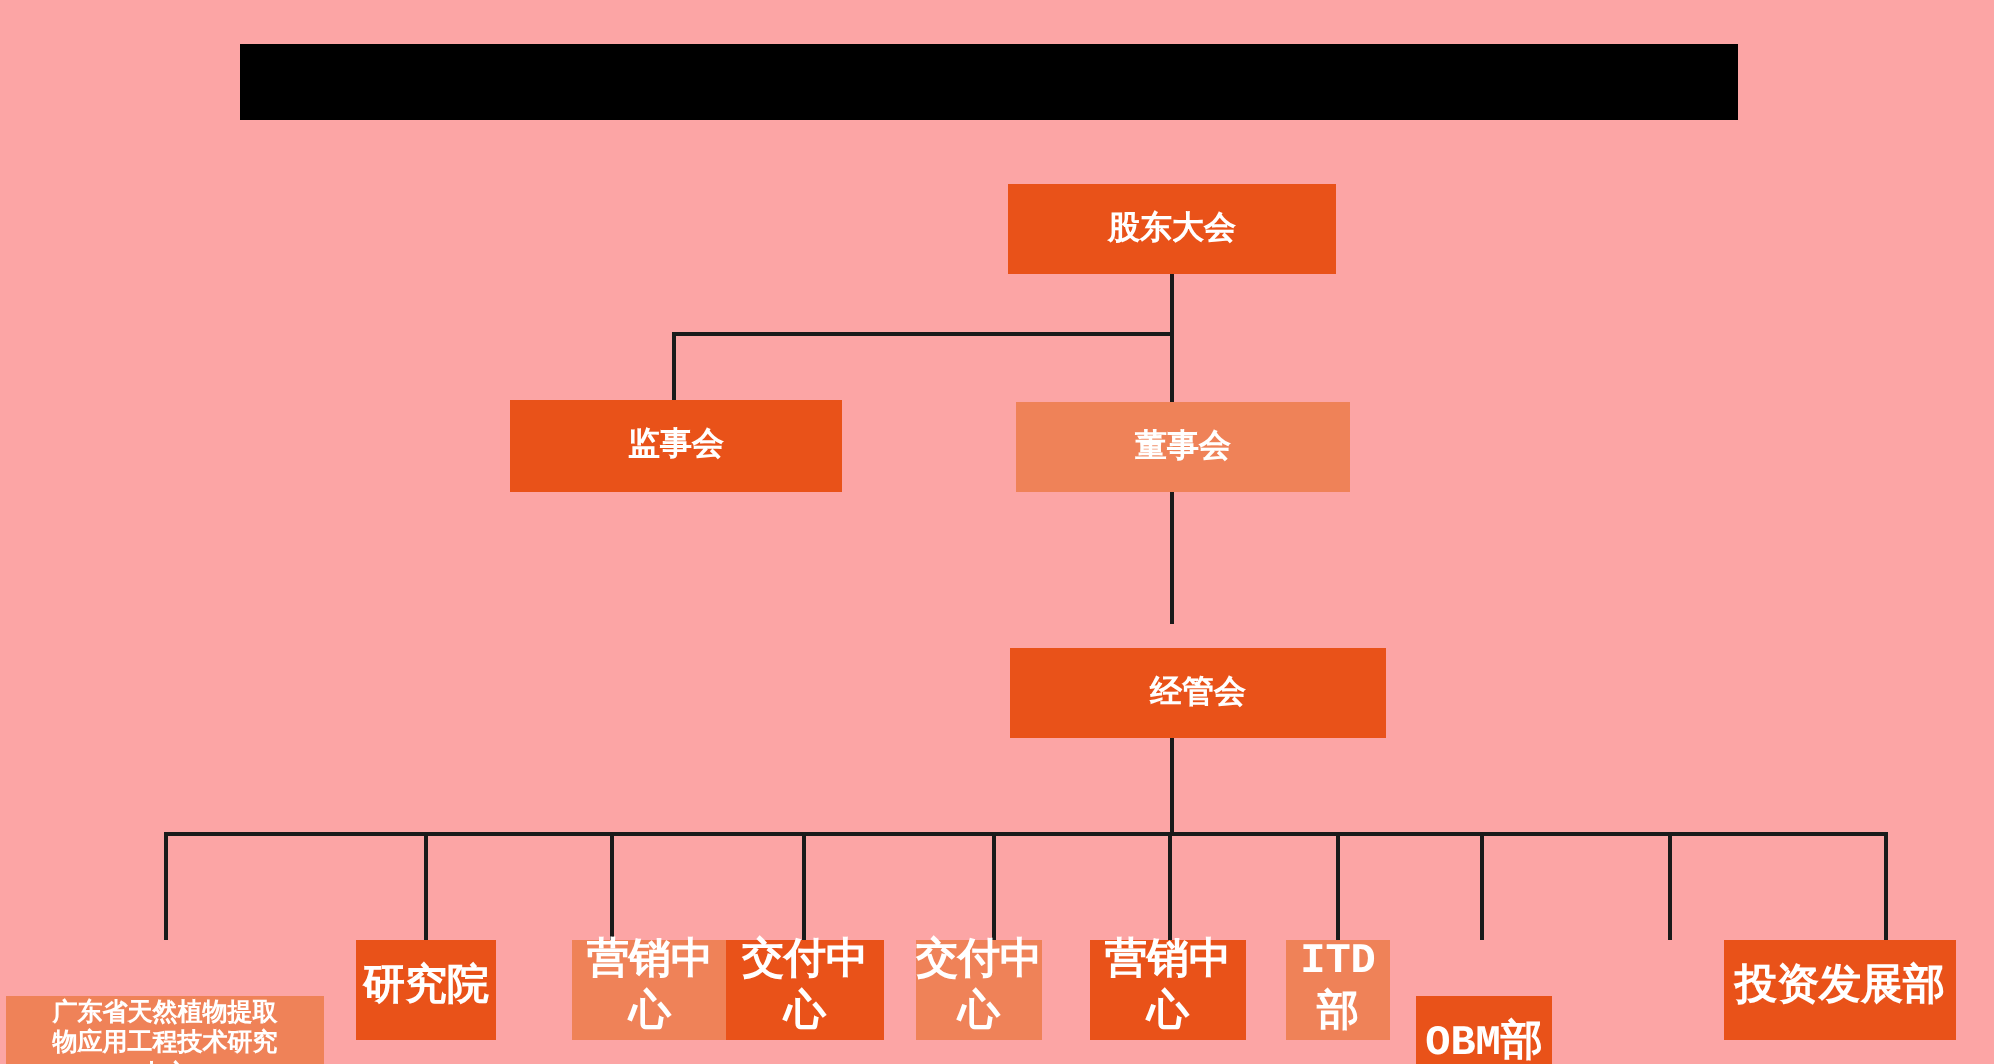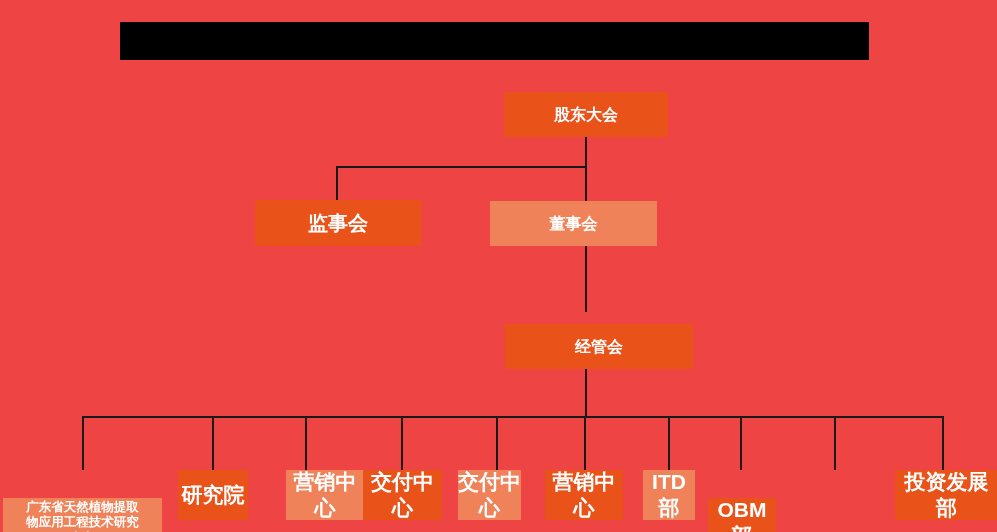--- a/index.html
+++ b/index.html
@@ -3,51 +3,51 @@
 <meta charset="utf-8">
 <style>
   :root{
     --dark:#E95219;
     --light:#EF8258;
     --line:#1a1a1a;
     --redacted:#000000;
   }
   html,body{margin:0;padding:0;background:#ffffff;}
   #stage{
-    position:relative;width:997px;height:532px;background:#ef4444;overflow:hidden;
-    font-family:Liberation Sans, sans-serif;
+    position:relative;width:997px;height:532px;background:#fca5a5;overflow:hidden;
+    font-family:Liberation Mono, monospace;
   }
   .redacted-bar{
     position:absolute;left:120px;top:22px;width:749px;height:38px;
     background:var(--redacted);
   }
   .node{
     position:absolute;display:flex;align-items:center;justify-content:center;
     color:#ffffff;font-weight:bold;text-align:center;box-sizing:border-box;
   }
   .node.dark{background:var(--dark);}
   .node.light{background:var(--light);}
   .node-label{display:block;line-height:1.25;}
   
   #n-shareholders{left:504px;top:92px;width:164px;height:45px;font-size:16px;}
-  #n-supervisory{left:255px;top:200px;width:166px;height:46px;font-size:20px;}
-  #n-board{left:490px;top:201px;width:167px;height:45px;font-size:16px;}
+  #n-supervisory{left:255px;top:200px;width:166px;height:46px;font-size:16px;}
+  #n-board{left:508px;top:201px;width:167px;height:45px;font-size:16px;}
   #n-management{left:505px;top:324px;width:188px;height:45px;font-size:16px;}
   
   .dept{top:470px;height:50px;font-size:21px;}
   #d0{left:3px;width:159px;font-size:12.5px;padding:2px 20px;margin-top:28px;}
   #d1{left:178px;width:70px;}
   #d2{left:267px;width:78px;margin-left:19px;}
   #d3{left:363px;width:79px;}
   #d4{left:458px;width:63px;}
   #d5{left:545px;width:78px;}
   #d6{left:643px;width:52px;}
   #d7{left:708px;width:68px;margin-top:28px;}
   #d8{left:793px;width:85px;}
-  #d9{left:895px;width:103px;}
+  #d9{left:862px;width:116px;}
   
   .line{position:absolute;background:var(--line);}
   .line-v{width:2px;}
   .line-h{height:2px;}
   #c-root-board{left:585px;top:137px;height:64px;}
   #c-branch-h{left:336px;top:166px;width:251px;}
   #c-branch-drop{left:336px;top:166px;height:34px;}
   #c-board-mgmt{left:585px;top:246px;height:66px;}
   #c-mgmt-rail{left:585px;top:357px;height:61px;}
   #c-rail{left:82px;top:416px;width:862px;}

